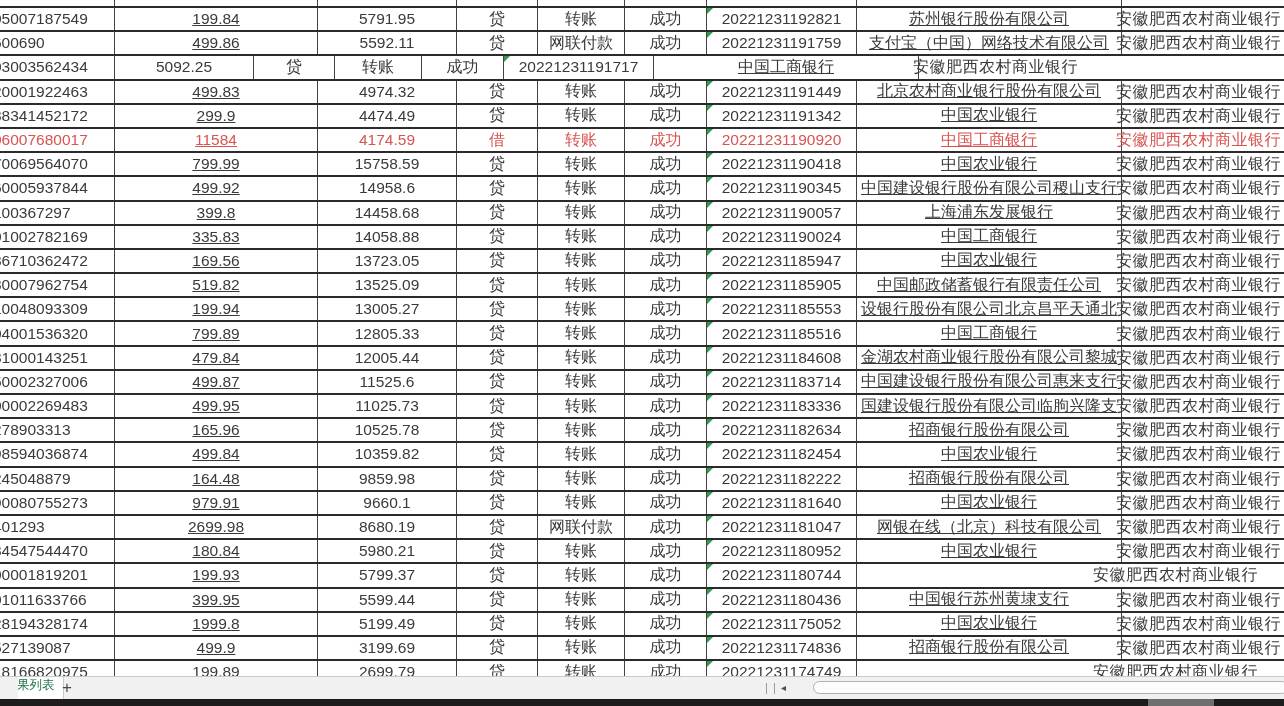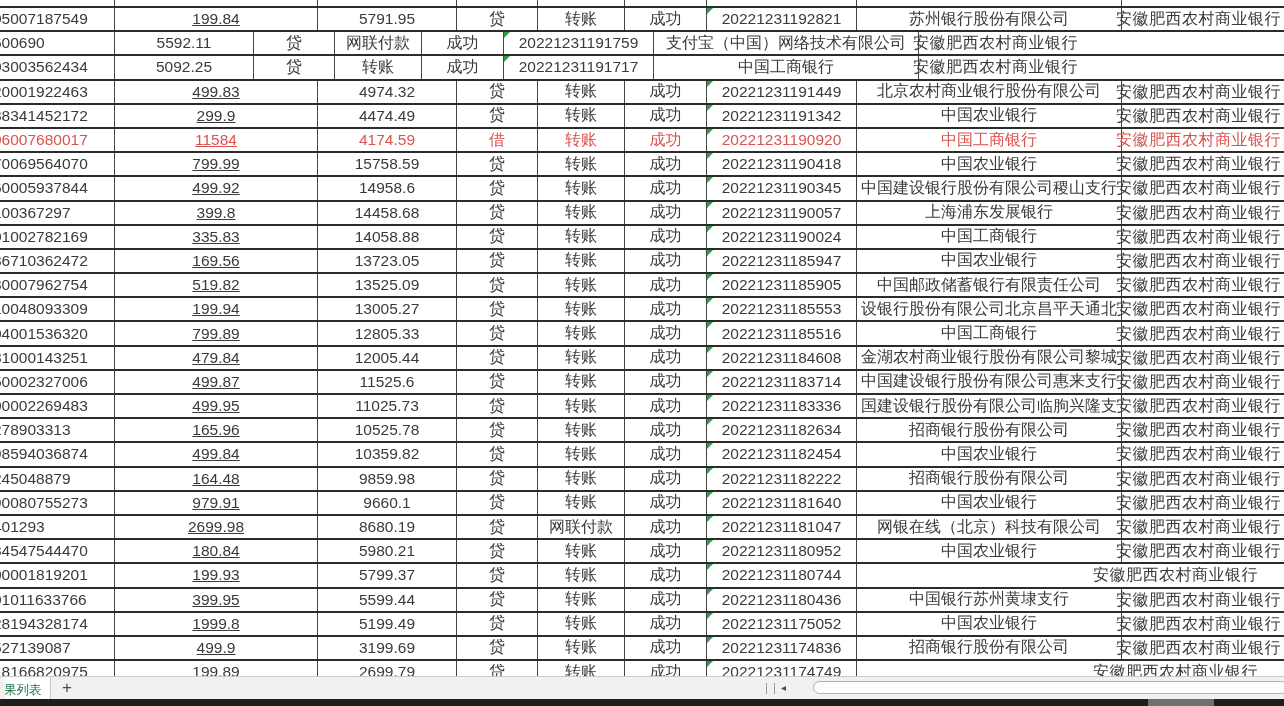--- a/index.html
+++ b/index.html
@@ -12,34 +12,34 @@
   .cell{box-sizing:border-box;border-right:1px solid #434343;display:flex;align-items:center;
         justify-content:center;font-size:15.5px;white-space:nowrap;overflow:hidden;position:relative;}
   .c0{width:115px;justify-content:flex-start;}
   .c0 .acct{margin-left:-7px;}
   .c1{width:203px;text-decoration:underline;}
   .c2{width:139px;}
   .c3{width:81px;}
   .c4{width:87px;}
   .c5{width:82px;}
   .c6{width:150px;}
-  .c7{width:265px;}
+  .c7{width:265px;text-decoration:underline;}
   .c8{width:162px;border-right:none;overflow:visible;}
   .c3,.c4,.c5,.c7,.c8{font-family:"Liberation Serif","DejaVu Serif",serif;font-size:16px;}
   .c8 .cbank{position:absolute;left:-6px;top:50%;transform:translateY(-50%);letter-spacing:.5px;}
   .row.bank-empty .c7{border-right:none;}
   .row.bank-empty .c8 .cbank{left:-29px;}
   .row.red .cell{color:#d9534f;}
   .tri{position:absolute;left:0;top:0;width:0;height:0;
        border-top:6px solid #2f9e44;border-right:6px solid transparent;}
   
   .tabbar{position:absolute;left:0;top:676px;width:1284px;height:23px;background:#f1f1f1;
           border-top:1px solid #c9c9c9;z-index:5;}
-  .tab{position:absolute;left:5px;top:0;height:22px;width:44px;background:#ffffff;
-       display:flex;align-items:flex-end;padding-left:1px;font-size:12.5px;color:#1e7145;
+  .tab{position:absolute;left:18px;top:0;height:22px;width:44px;background:#ffffff;
+       display:flex;align-items:flex-start;padding-left:1px;font-size:12.5px;color:#1e7145;
        border-right:1px solid #c9c9c9;overflow:hidden;}
   .tab .tablabel{margin-left:-2px;white-space:nowrap;}
   .addbtn{position:absolute;left:55px;top:0;width:24px;height:22px;display:flex;align-items:center;
           justify-content:center;color:#4a4a4a;font-size:17px;font-weight:300;cursor:default;}
   .hsplit{position:absolute;left:766px;top:6px;width:7px;height:11px;
           border-left:1px solid #9a9a9a;border-right:1px solid #9a9a9a;}
   .harrow{position:absolute;left:781px;top:4px;font-size:10px;color:#4f4f4f;line-height:14px;}
   .hthumb{position:absolute;left:813px;top:4px;width:475px;height:13px;background:#fcfcfc;
           border:1px solid #b0b0b0;border-radius:7px;box-sizing:border-box;}
   
@@ -75,20 +75,21 @@
         <div class="cell c6"><span class="tri"></span>20221231192821</div>
         <div class="cell c7">苏州银行股份有限公司</div>
         <div class="cell c8">
           <span class="cbank">安徽肥西农村商业银行</span>
         </div>
       </div>
       <div class="row">
         <div class="cell c0">
           <span class="acct">600690</span>
         </div>
+        <div class="cell c1">499.86</div>
         <div class="cell c2">5592.11</div>
         <div class="cell c3">贷</div>
         <div class="cell c4">网联付款</div>
         <div class="cell c5">成功</div>
         <div class="cell c6"><span class="tri"></span>20221231191759</div>
         <div class="cell c7">支付宝（中国）网络技术有限公司</div>
         <div class="cell c8">
           <span class="cbank">安徽肥西农村商业银行</span>
         </div>
       </div>

